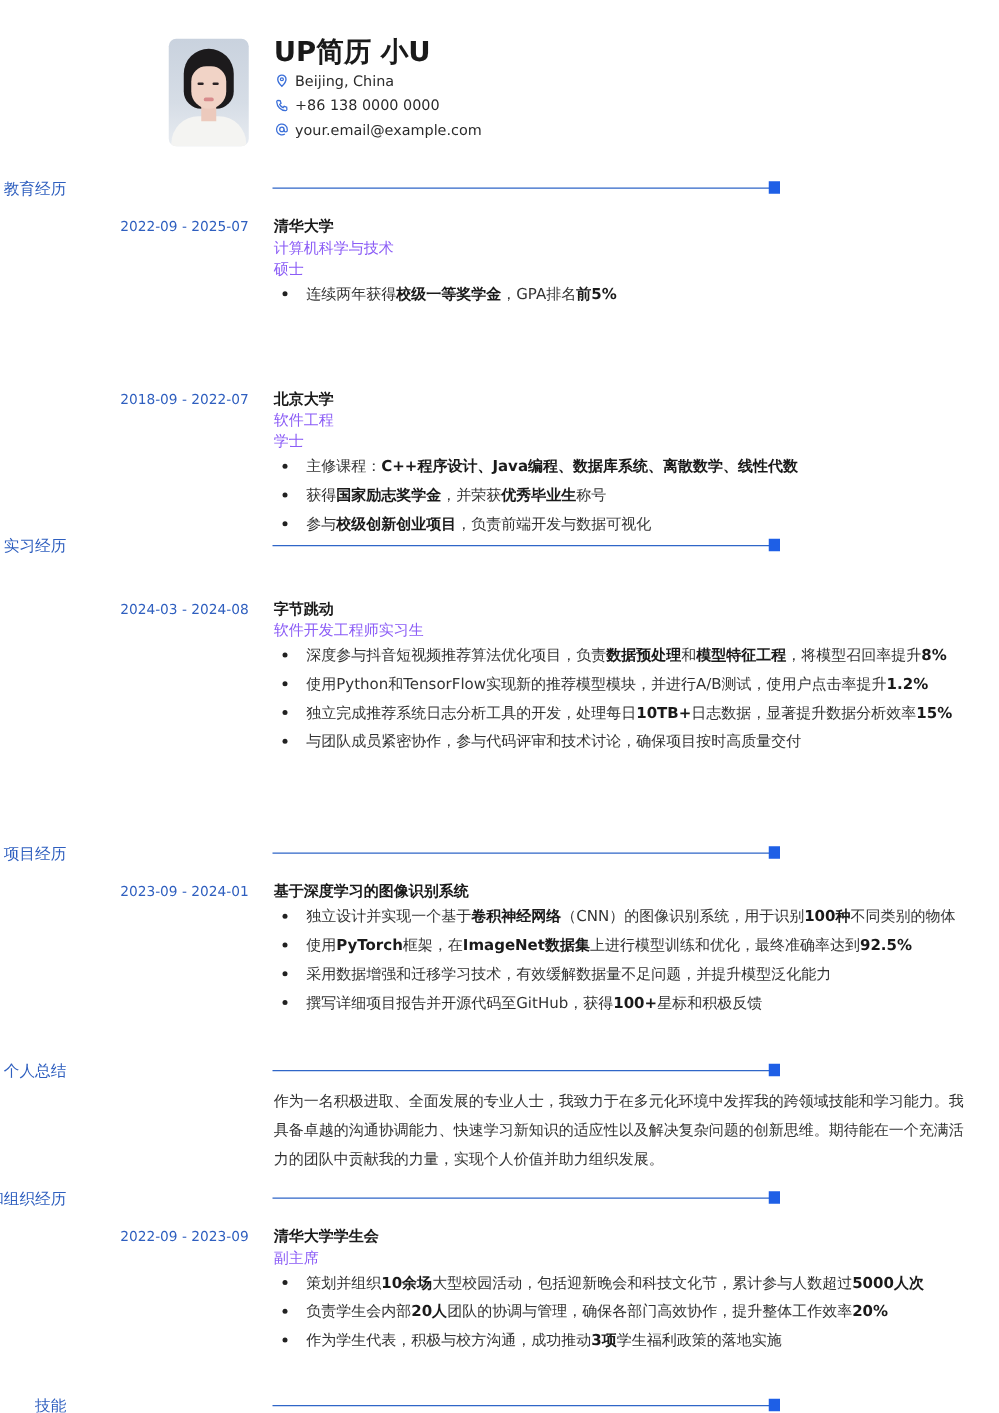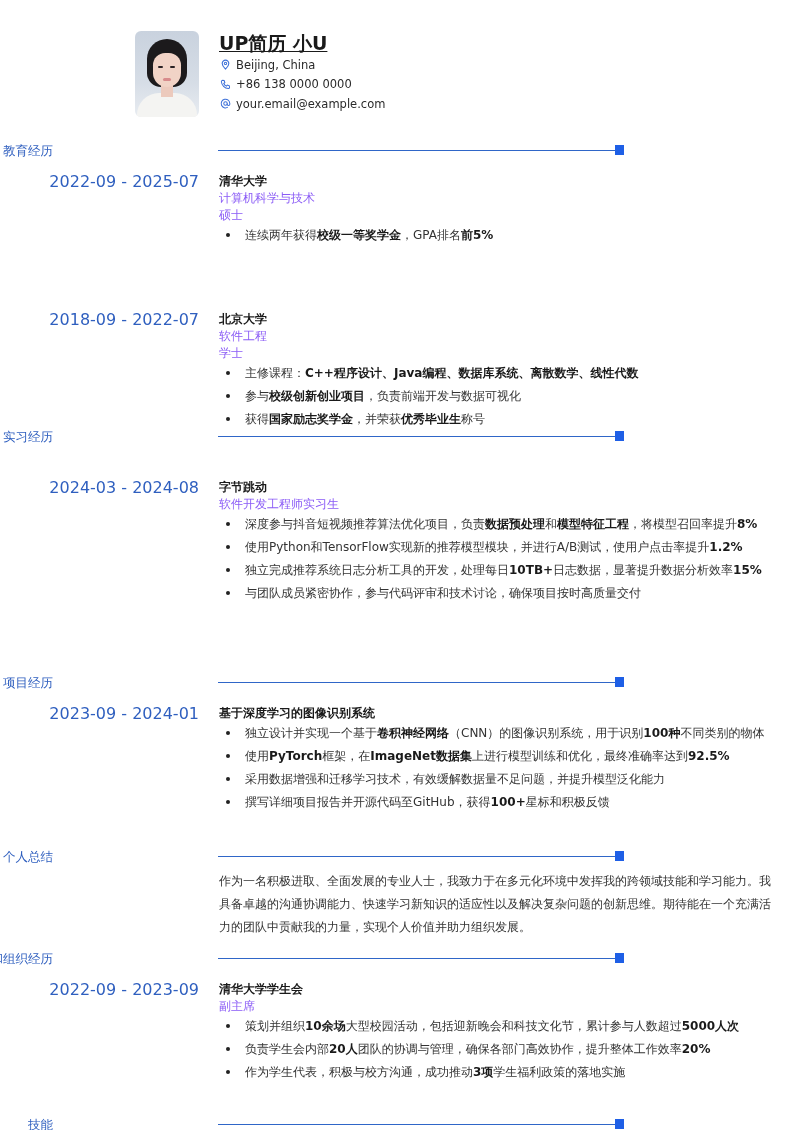--- a/index.html
+++ b/index.html
@@ -10,33 +10,33 @@
   .photo { width: 64px; height: 86px; border-radius: 6px; overflow: hidden; position: relative;
            background: linear-gradient(180deg, #c9d2de 0%, #d6dde6 60%, #e8ecf1 100%); }
   .photo .hair { position: absolute; left: 12px; top: 8px; width: 40px; height: 48px; border-radius: 20px 20px 14px 14px; background: #1c1a1c; }
   .photo .face { position: absolute; left: 18px; top: 22px; width: 28px; height: 34px; border-radius: 13px 13px 15px 15px; background: #f1d3c6; }
   .photo .eye { position: absolute; top: 35px; width: 5px; height: 2px; background: #2a2224; border-radius: 1px; }
   .photo .lips { position: absolute; left: 28px; top: 47px; width: 8px; height: 3px; background: #d88b8c; border-radius: 2px; }
   .photo .neck { position: absolute; left: 26px; top: 54px; width: 12px; height: 12px; background: #eccabd; }
   .photo .shoulders { position: absolute; left: 2px; top: 62px; width: 60px; height: 30px; background: #f4f4f2; border-radius: 22px 22px 0 0; }
 
   .info { margin-left: 20px; }
-  .name { font-size: 19px; font-weight: bold; color: #1a1a1a; line-height: 24px; margin-top: 0px; text-decoration: underline; }
+  .name { font-size: 22px; font-weight: bold; color: #1a1a1a; line-height: 24px; margin-top: 0px; }
   .contact { display: flex; align-items: center; height: 19.5px; font-size: 11.5px; color: #2a2a2a; }
   .contact:first-of-type { margin-top: 2px; }
   .contact .ic { width: 12px; height: 12px; margin-right: 5px; display: inline-flex; align-items: center; justify-content: center; color: #3b6fd8; font-size: 11px; }
   .contact .ic svg { width: 11px; height: 11px; }
 
   .section-head { position: absolute; left: 0; width: 653px; height: 20px; }
   .section-title { position: absolute; right: 600px; top: 0; font-size: 12.5px; color: #2f5fbf; white-space: nowrap; line-height: 18px; }
   .section-line { position: absolute; left: 218px; right: 34px; top: 8px; height: 1.4px; background: #2f66c8; }
   .section-sq { position: absolute; right: 29px; top: 3px; width: 9px; height: 10px; background: #1e5fe6; }
 
   .entry { position: absolute; left: 0; width: 799px; }
-  .date { position: absolute; right: 600px; top: 0; font-size: 16px; color: #2f5fbf; white-space: nowrap; line-height: 17px; }
+  .date { position: absolute; right: 600px; top: 0; font-size: 11px; color: #2f5fbf; white-space: nowrap; line-height: 17px; }
   .body { position: absolute; left: 219px; width: 552px; top: 0; }
   .org { font-size: 12px; font-weight: bold; color: #1a1a1a; line-height: 17px; }
   .sub { font-size: 12px; color: #8b5cf6; line-height: 17px; }
   ul.bullets { list-style: none; margin-top: 2px; }
   ul.bullets li { position: relative; padding-left: 26px; font-size: 12px; line-height: 18px; color: #333333; margin-bottom: 5px; }
   ul.bullets li::before { content: ""; position: absolute; left: 7px; top: 7px; width: 4px; height: 4px; border-radius: 50%; background: #222222; }
   ul.bullets li b { font-weight: bold; color: #1a1a1a; }
   .summary { font-size: 12px; line-height: 23px; color: #333333; }
 </style>
 </head>
@@ -102,22 +102,22 @@
 </div>
 
 <div class="entry" style="top:311px">
   <span class="date">2018-09 - 2022-07</span>
   <div class="body">
     <div class="org">北京大学</div>
     <div class="sub">软件工程</div>
     <div class="sub">学士</div>
     <ul class="bullets">
         <li>主修课程：<b>C++程序设计、Java编程、数据库系统、离散数学、线性代数</b></li>
+        <li>获得<b>国家励志奖学金</b>，并荣获<b>优秀毕业生</b>称号</li>
         <li>参与<b>校级创新创业项目</b>，负责前端开发与数据可视化</li>
-        <li>获得<b>国家励志奖学金</b>，并荣获<b>优秀毕业生</b>称号</li>
       </ul>
   </div>
 </div>
 
 <div class="section-head" style="top:428px">
   <span class="section-title">实习经历</span>
   <div class="section-line"></div>
   <div class="section-sq"></div>
 </div>
 

